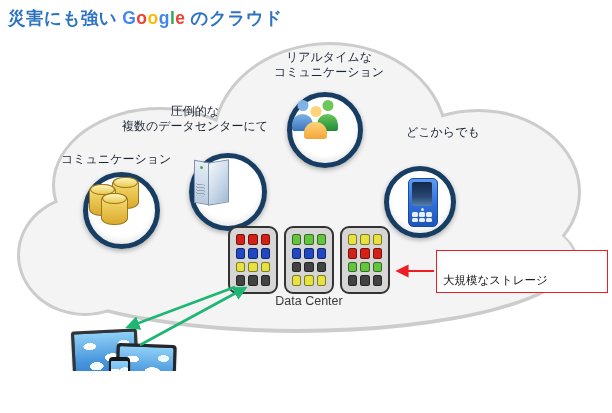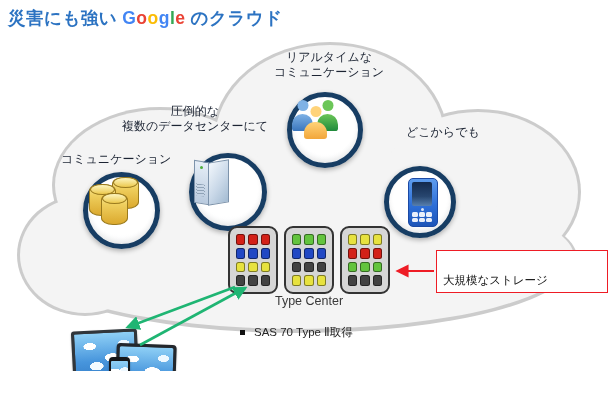--- a/index.html
+++ b/index.html
@@ -242,31 +242,27 @@
         <div class="cell" style="background: rgb(211, 33, 24);"></div>
         <div class="cell" style="background: rgb(211, 33, 24);"></div>
         <div class="cell" style="background: rgb(99, 196, 62);"></div>
         <div class="cell" style="background: rgb(99, 196, 62);"></div>
         <div class="cell" style="background: rgb(99, 196, 62);"></div>
         <div class="cell" style="background: rgb(66, 66, 66);"></div>
         <div class="cell" style="background: rgb(66, 66, 66);"></div>
         <div class="cell" style="background: rgb(66, 66, 66);"></div>
       </div>
   </div>
-  <div class="dc-label">Type Center</div>
+  <div class="dc-label">Data Center</div>
 
   <div class="callout">
     <div><br><span>大規模なストレージ</span></div>
   </div>
 
   <div class="bullets">
-      <div class="bullet-row">
-        <span class="sq"></span>
-        <span>SAS 70 Type Ⅱ取得</span>
-      </div>
     </div>
 
   <div class="devices">
     <div class="dev-shadow"></div>
     <div class="laptop-screen">
       <div class="sky"></div>
     </div>
     <div class="laptop-base"></div>
     <div class="tablet">
       <div class="sky"></div>

